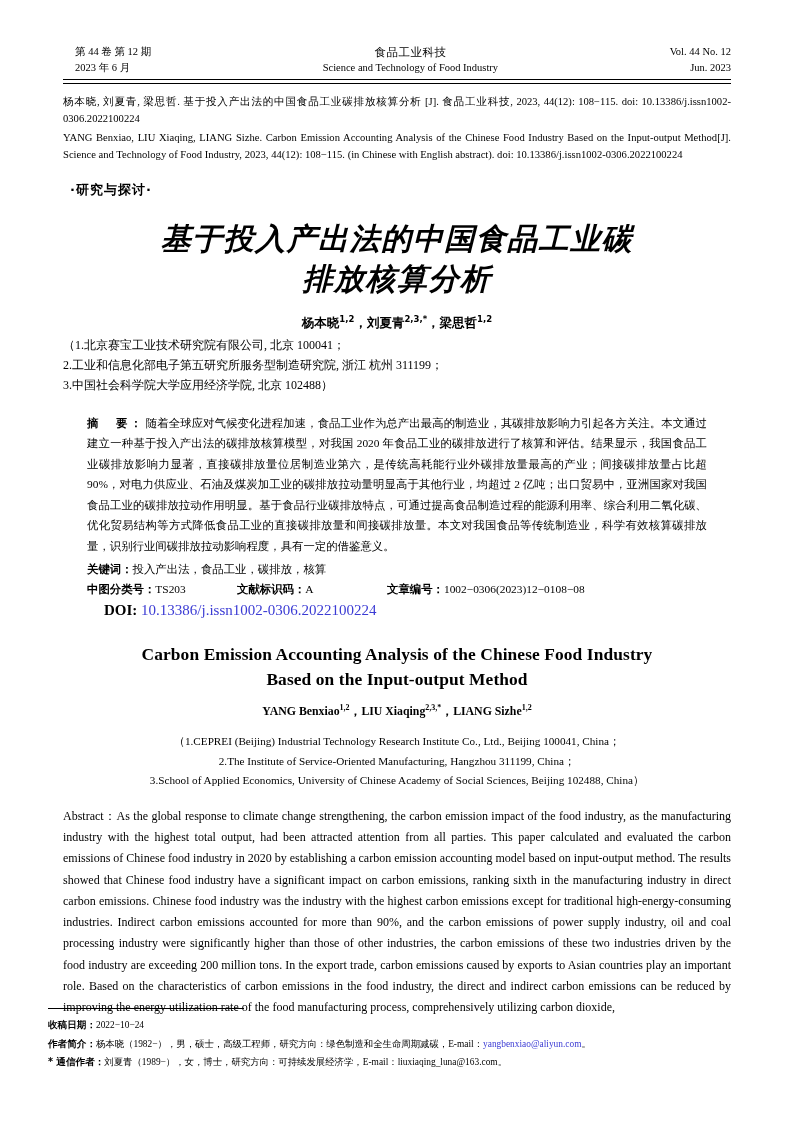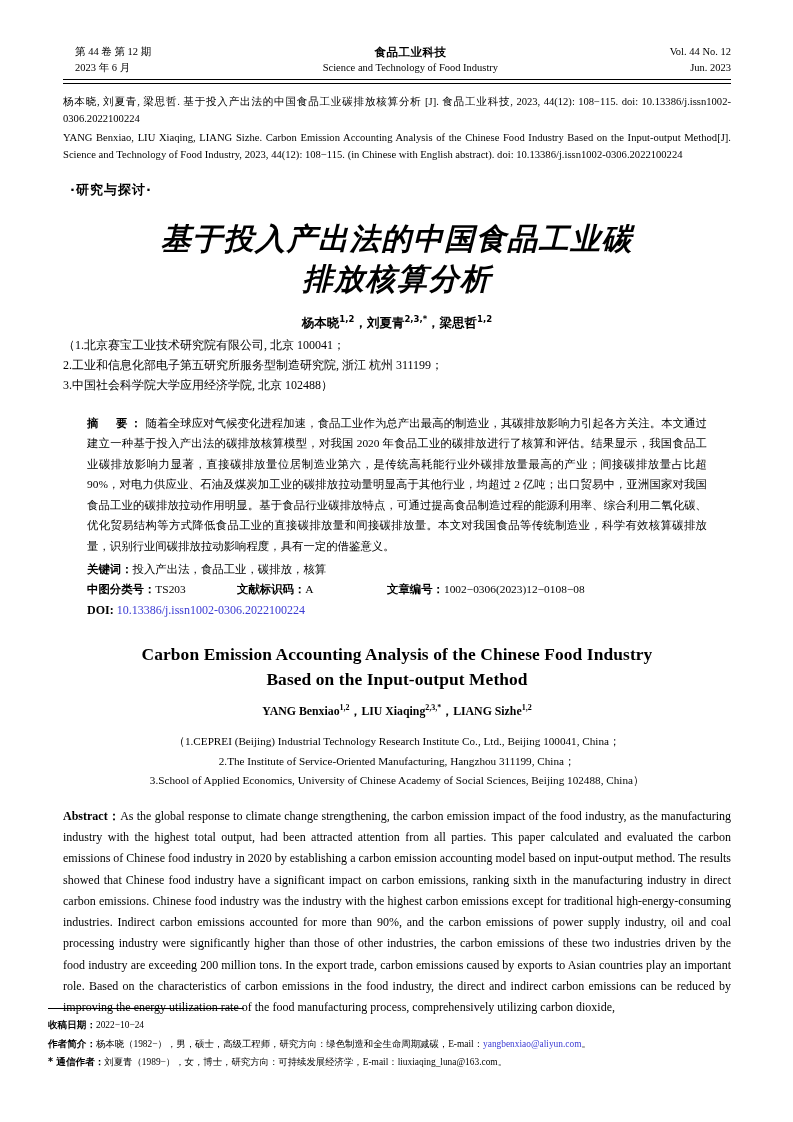--- a/index.html
+++ b/index.html
@@ -35,21 +35,21 @@
     display: flex;
     justify-content: space-between;
     align-items: flex-start;
     font-size: 10.5px;
     line-height: 16px;
   }
   .jh-col { white-space: nowrap; margin-left: 12px; }
   .jh-left { text-align: left; }
   .jh-center { text-align: center; flex: 1; }
   .jh-right { text-align: right; }
-  .jh-center .cn { font-size: 11.5px; letter-spacing: 0.5px; font-weight: bold; }
+  .jh-center .cn { font-size: 11.5px; letter-spacing: 0.5px; }
   .jh-center .en { font-size: 10.5px; }
   .rule-double {
     margin-top: 3px;
     border-top: 1.3px solid #000;
     border-bottom: 0.7px solid #000;
     height: 2.5px;
   }
 
   
   .citation {
@@ -135,22 +135,23 @@
     line-height: 20.5px;
     display: flex;
   }
   .cn-meta .m1 { width: 150px; }
   .cn-meta .m2 { width: 150px; }
   .cn-meta .lbl {
     font-family: "DejaVu Sans", "Liberation Sans", sans-serif;
     font-weight: bold;
   }
   .cn-doi {
-    font-size: 12px;
+    font-size: 15px;
     line-height: 20.5px;
+    margin-left: 17px;
   }
   .cn-doi .lbl {
     font-family: "Liberation Serif", serif;
     font-weight: bold;
   }
   .doi-link { color: #3b3bd4; }
 
   
   .en-title {
     margin-top: 22px;
@@ -176,21 +177,21 @@
   .en-affils div { white-space: nowrap; }
 
   
   .en-abstract {
     margin-top: 15px;
     font-size: 12px;
     line-height: 21.3px;
     text-align: justify;
     text-justify: inter-word;
   }
-  .en-abstract .lbl { font-weight: bold; }
+  .en-abstract .lbl { font-weight: normal; }
 
   
   .footnotes {
     position: absolute;
     left: 48px;
     top: 1008px;
     width: 668px;
   }
   .fn-rule {
     width: 196px;

